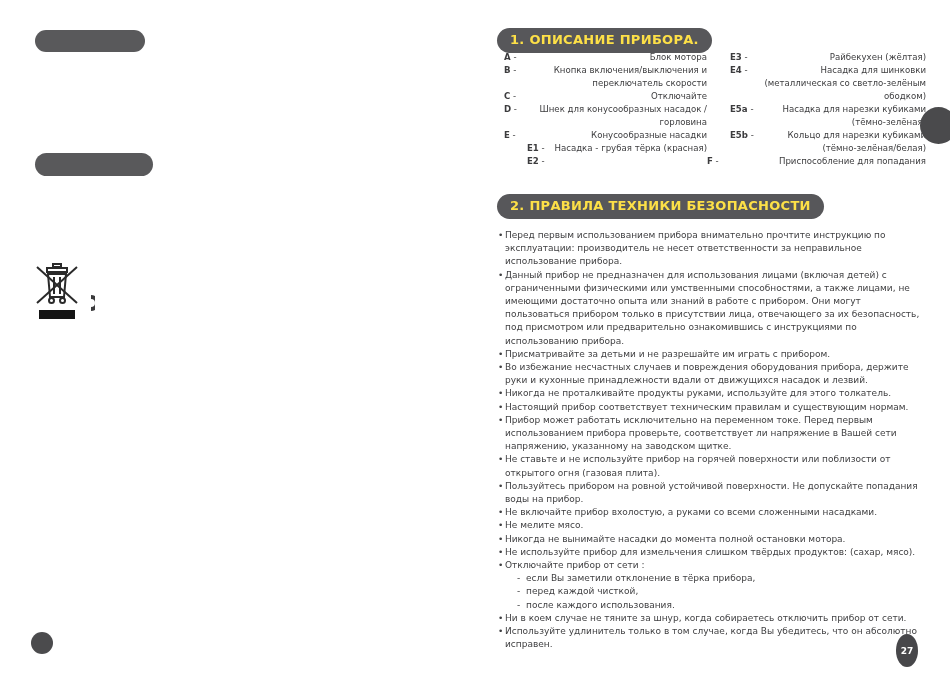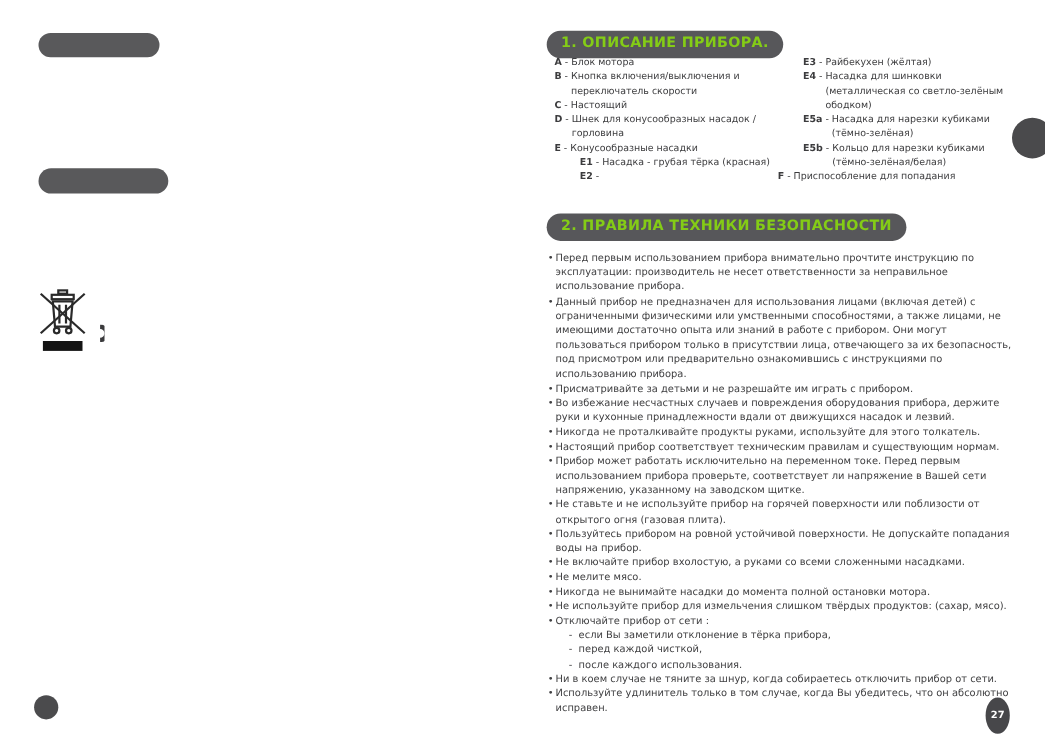--- a/index.html
+++ b/index.html
@@ -17,38 +17,38 @@
   
   .dot{position:absolute;border-radius:50%;background:#4b4b4d;}
   .dot-bl{left:31px;top:632px;width:22px;height:22px;}
   .tab-right{left:920px;top:107px;width:37px;height:37px;background:#4a4a4c;}
   .page-num{
     left:896px;top:634px;width:22px;height:33px;background:#47474a;color:#fff;
     font-size:9px;font-weight:bold;display:flex;align-items:center;justify-content:center;
   }
   
   .header-pill{
-    position:absolute;background:#57575a;color:#84cc16;font-weight:bold;
+    position:absolute;background:#57575a;color:#fde047;font-weight:bold;
     font-size:13px;letter-spacing:.3px;padding:5px 13px 6px 13px;border-radius:13px;
     white-space:nowrap;line-height:14px;
   }
   .header-1{left:497px;top:28px;}
   .header-2{left:497px;top:194px;}
   
   .parts{
     position:absolute;left:504px;top:51px;width:422px;display:flex;
     font-size:8.6px;line-height:13px;color:#3c3c3e;
   }
   .parts-col-left{width:203px;flex:none;}
   .parts-col-right{width:219px;flex:none;}
   .part-item{display:flex;}
   .part-item.indent-1{padding-left:23px;}
   .part-lbl{font-weight:bold;white-space:pre;}
   .part-sep{white-space:pre;}
-  .part-text{flex:1;}
+  .part-text{flex:1;text-align:right;}
   
   .rules{
     position:absolute;left:498px;top:229px;width:427px;
     font-size:9px;line-height:13.2px;color:#404042;
     hyphens:auto;-webkit-hyphens:auto;
   }
   .rule{display:flex;}
   .rule-bullet{width:7px;flex:none;}
   .rule-text{flex:1;}
   .rule-sub{display:flex;padding-left:19px;}
@@ -96,21 +96,21 @@
           <span class="part-text">Блок мотора</span>
         </div>
         <div class="part-item">
           <span class="part-lbl">B</span>
           <span class="part-sep"> - </span>
           <span class="part-text">Кнопка включения/выключения и переключатель скорости</span>
         </div>
         <div class="part-item">
           <span class="part-lbl">C</span>
           <span class="part-sep"> - </span>
-          <span class="part-text">Настоящий</span>
+          <span class="part-text">Отключайте</span>
         </div>
         <div class="part-item">
           <span class="part-lbl">D</span>
           <span class="part-sep"> - </span>
           <span class="part-text">Шнек для конусообразных насадок / горловина</span>
         </div>
         <div class="part-item">
           <span class="part-lbl">E</span>
           <span class="part-sep"> - </span>
           <span class="part-text">Конусообразные насадки</span>

